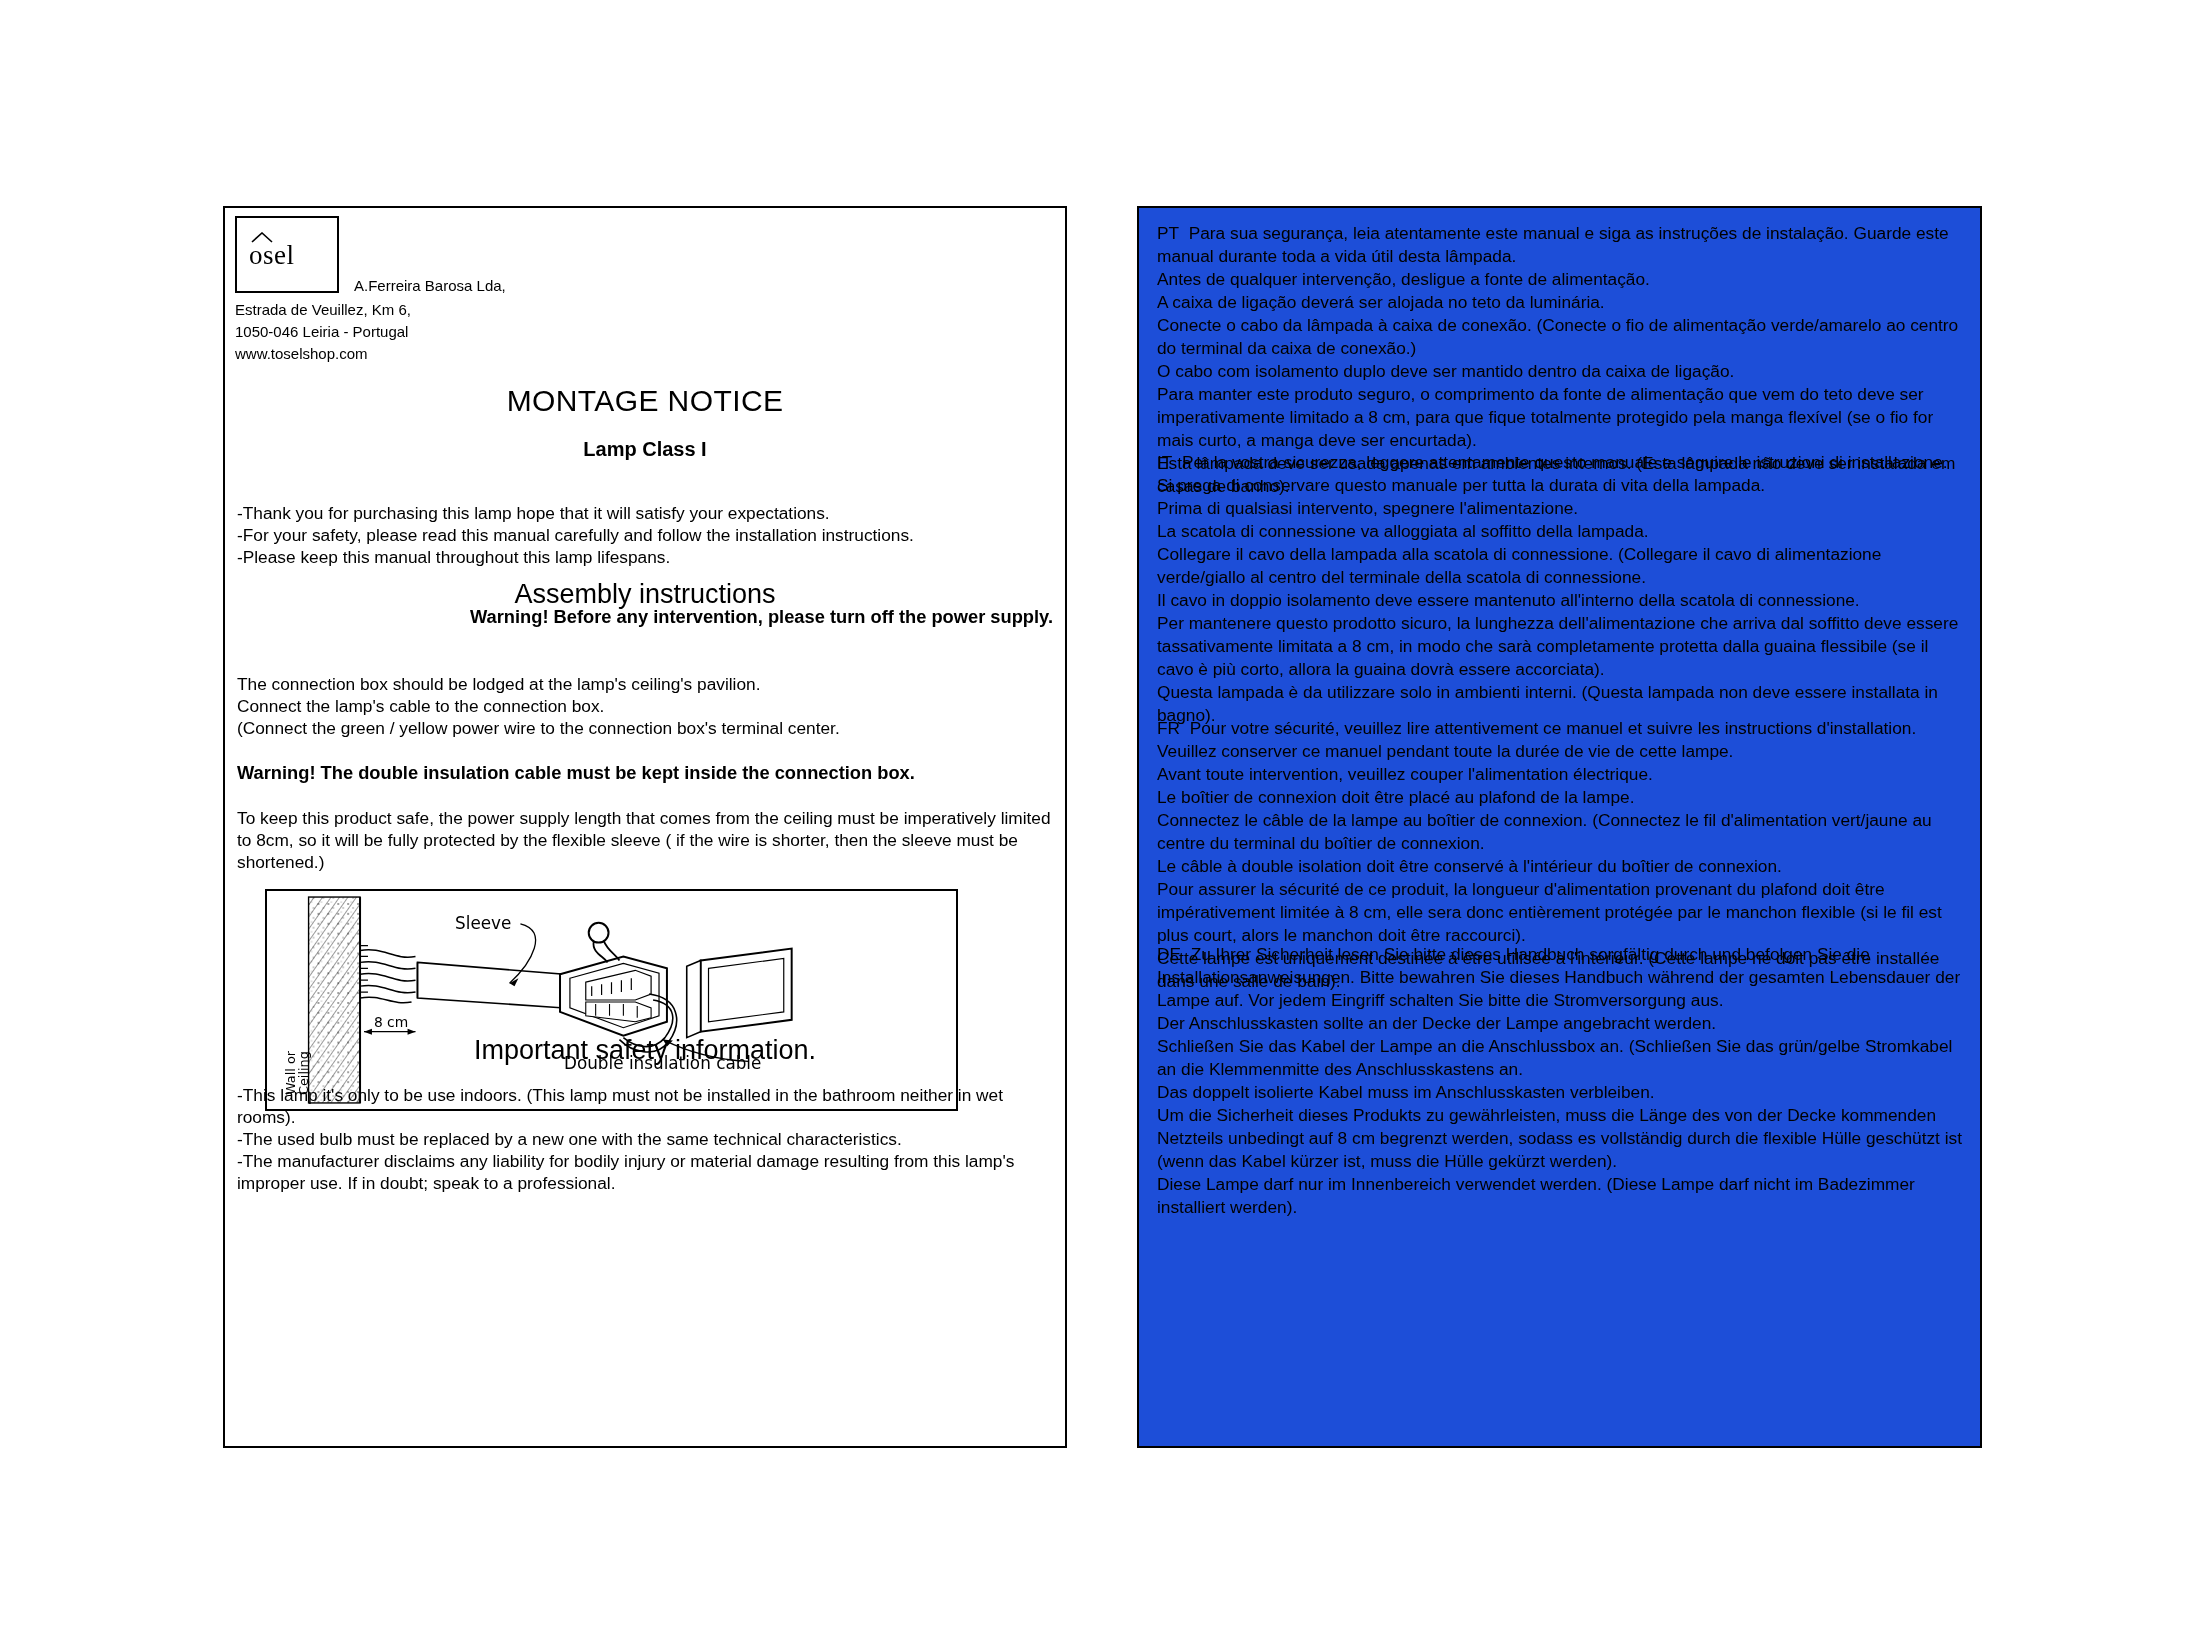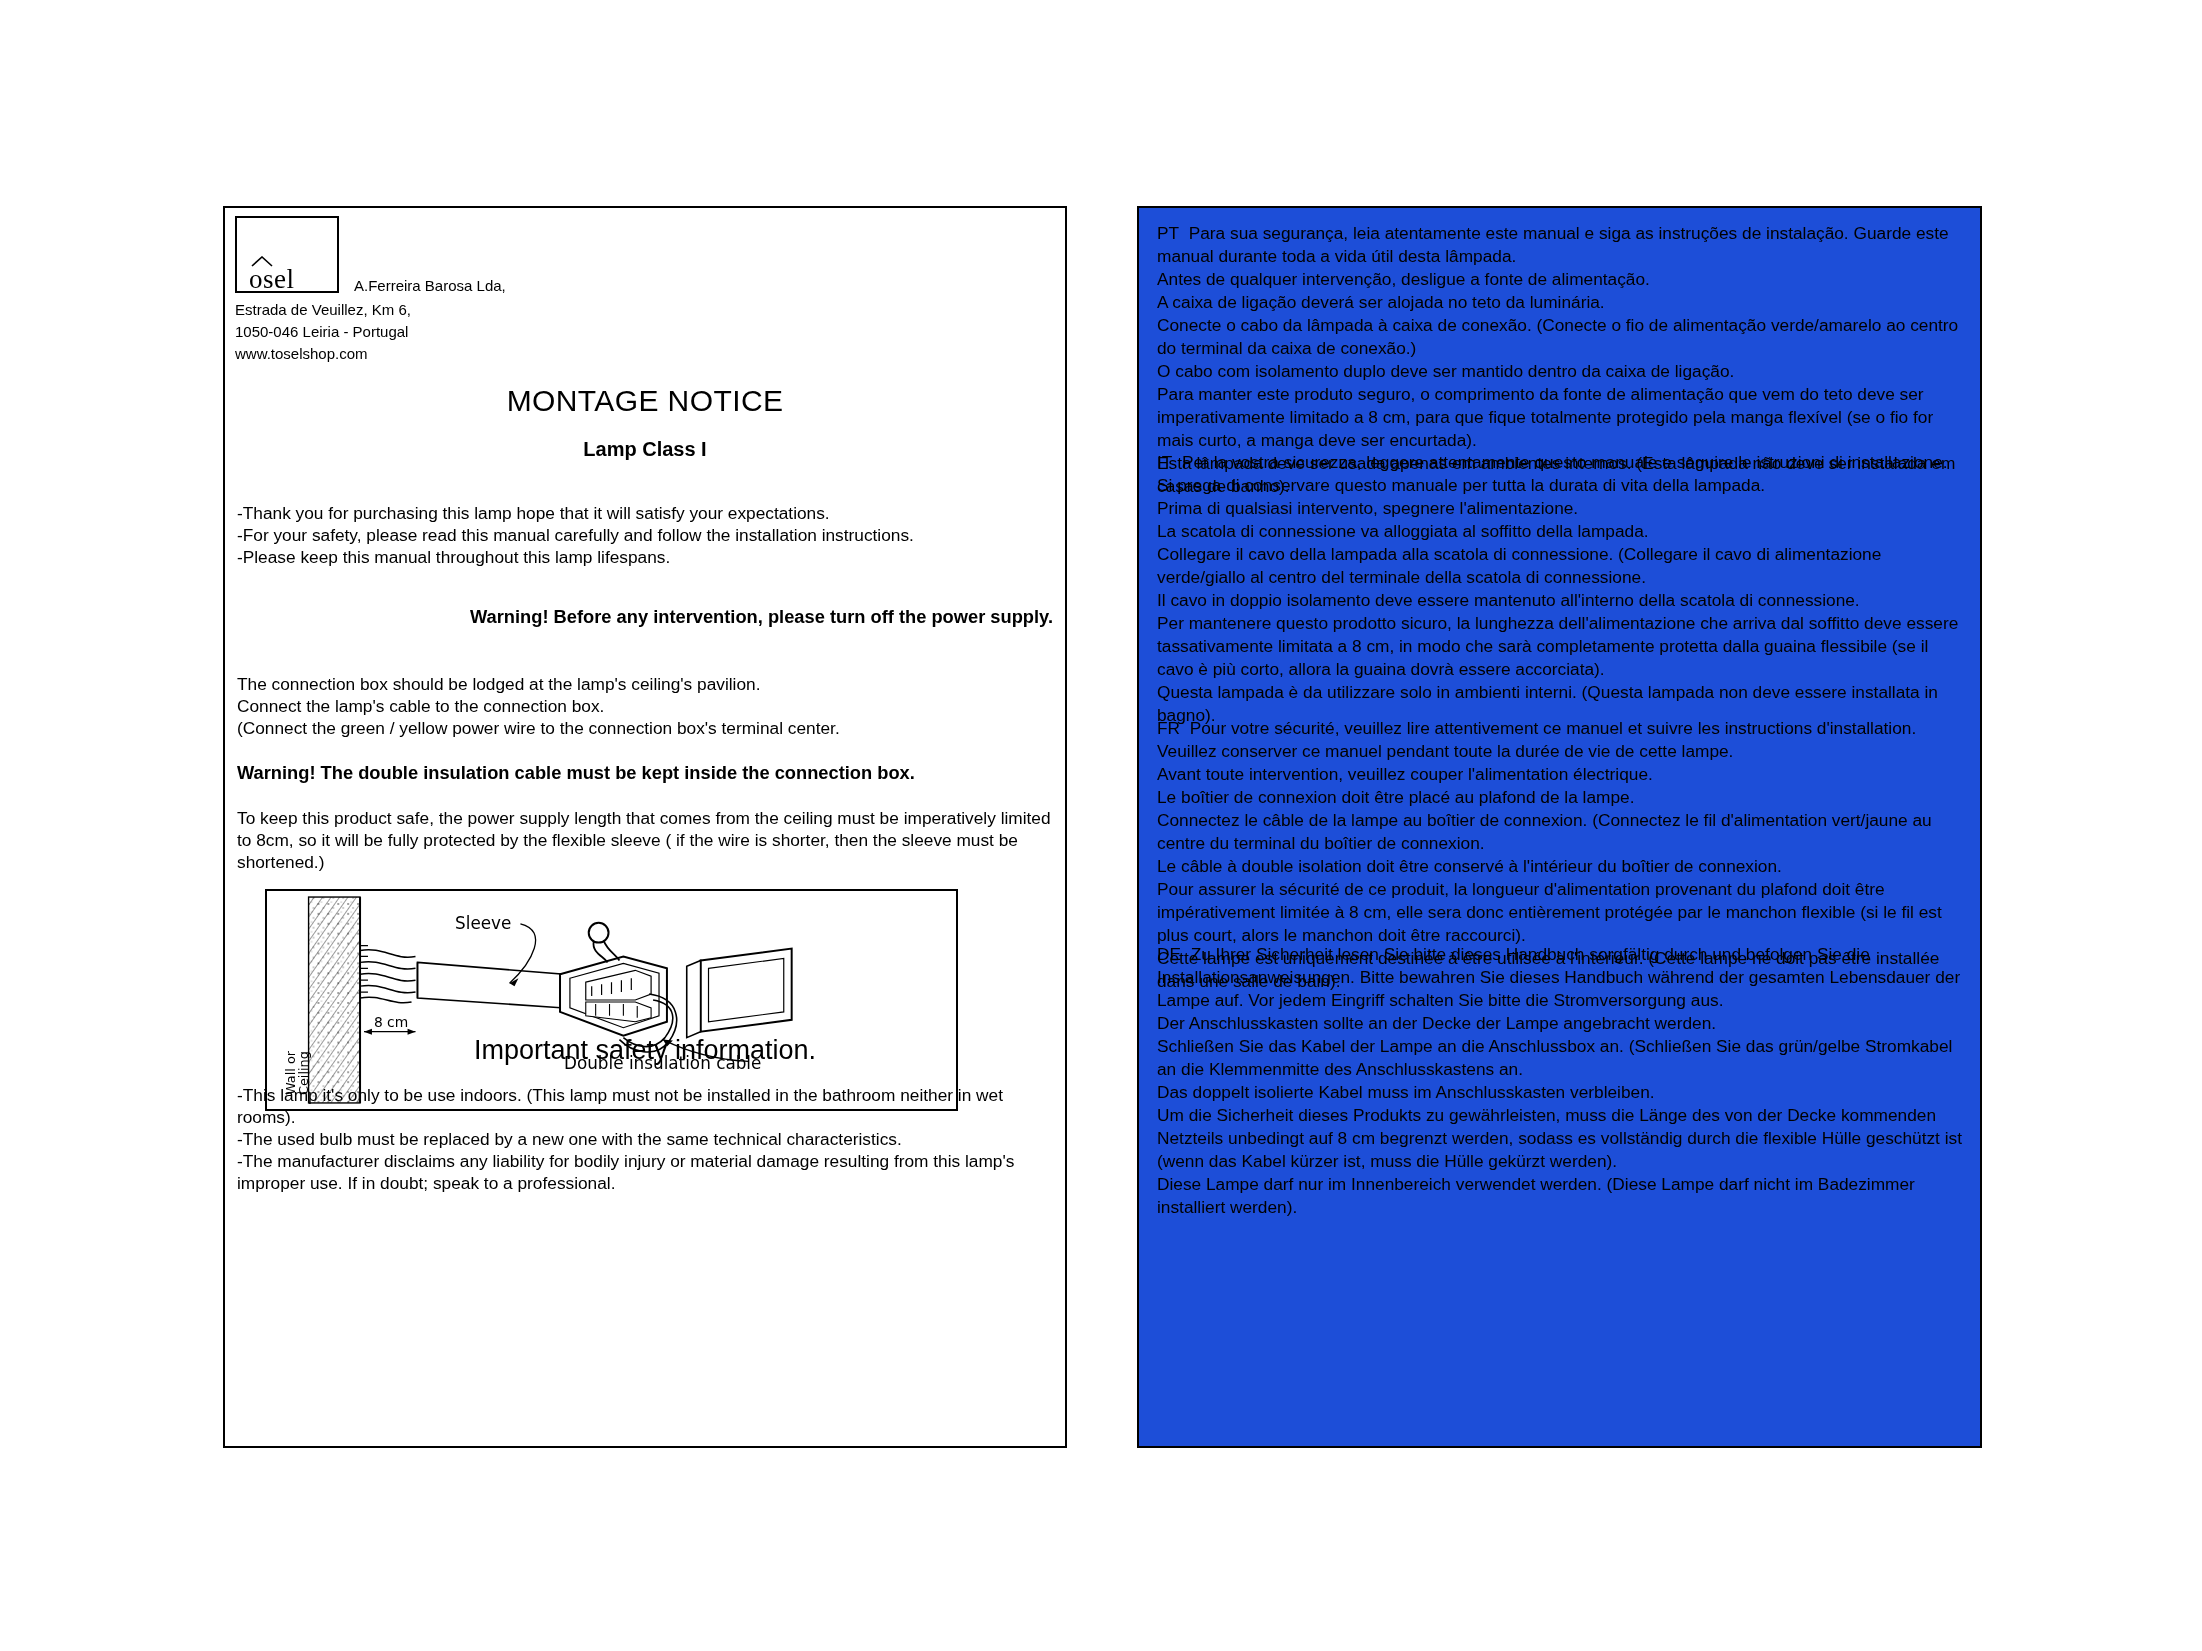--- a/index.html
+++ b/index.html
@@ -51,21 +51,20 @@
     top: 8px;
     width: 104px;
     height: 77px;
     border: 2px solid #000;
     box-sizing: border-box;
   }
   .logo-inner {
     position: relative;
     width: 100%;
     height: 100%;
-    margin-top: 24px;
   }
   .logo-text {
     position: absolute;
     left: 12px;
     top: 22px;
     font-family: "Liberation Serif", serif;
     font-size: 27px;
     letter-spacing: 0.5px;
   }
   .logo-roof {
@@ -183,20 +182,21 @@
     <div class="addr-line addr-2">1050-046 Leiria - Portugal</div>
     <div class="addr-line addr-3">www.toselshop.com</div>
 
     <div class="title-main">MONTAGE NOTICE</div>
     <div class="title-sub">Lamp Class I</div>
 
     <div class="blk b-thanks" style="white-space:pre-line">-Thank you for purchasing this lamp hope that it will satisfy your expectations.
 -For your safety, please read this manual carefully and follow the installation instructions.
 -Please keep this manual throughout this lamp lifespans.</div>
 
+    <div class="heading-assembly">Assembly instructions</div>
 
     <div class="blk b-warn1">Warning! Before any intervention, please turn off the power supply.</div>
 
     <div class="blk b-conn" style="white-space:pre-line">The connection box should be lodged at the lamp's ceiling's pavilion.
 Connect the lamp's cable to the connection box.
 (Connect the green / yellow power wire to the connection box's terminal center.</div>
 
     <div class="blk b-warn2">Warning! The double insulation cable must be kept inside the connection box.</div>
 
     <div class="blk b-keep">To keep this product safe, the power supply length that comes from the ceiling must be imperatively limited to 8cm, so it will be fully protected by the flexible sleeve ( if the wire is shorter, then the sleeve must be shortened.)</div>

